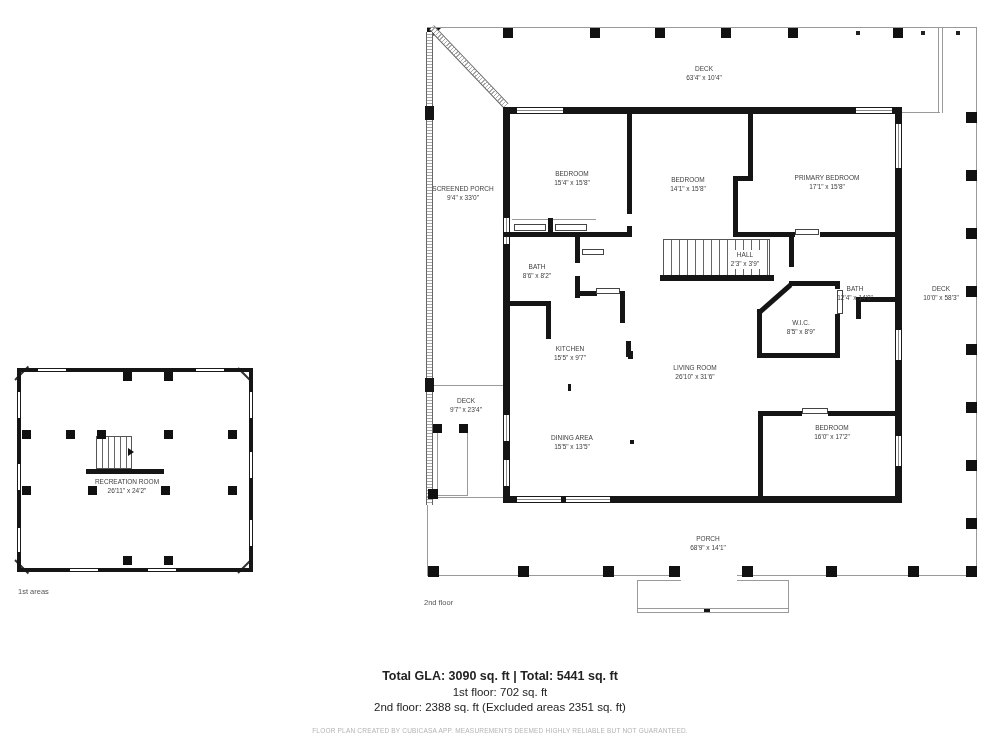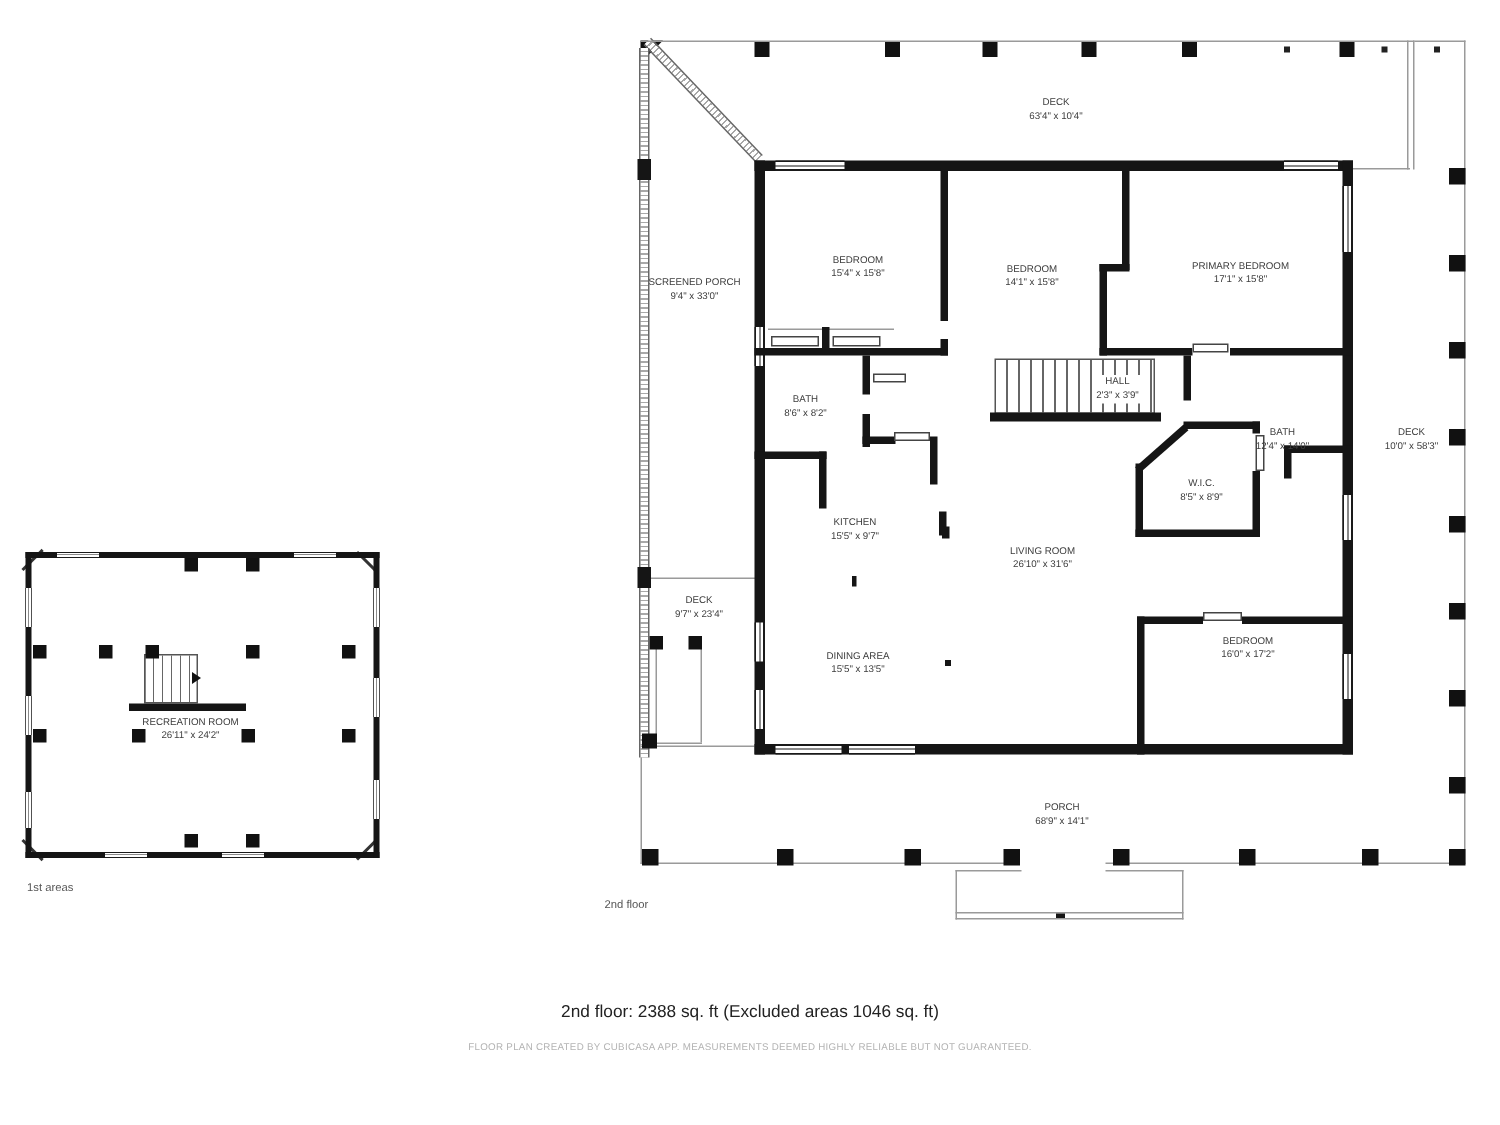--- a/index.html
+++ b/index.html
@@ -251,19 +251,21 @@
     <span>PORCH</span>
     <span>68'9" x 14'1"</span>
   </div>
 
   <div class="rlabel" style="left:127px;top:477px">
     <span>RECREATION ROOM</span>
     <span>26'11" x 24'2"</span>
   </div>
 
   <div class="floor-label" style="left:18px;top:587px">1st areas</div>
-  <div class="floor-label" style="left:403px;top:598px">2nd floor</div>
+  <div class="floor-label" style="left:424px;top:598px">2nd floor</div>
 
   <div class="summary">
-    <div class="l3">2nd floor: 2388 sq. ft (Excluded areas 1046 sq. ft)</div>
+    <div class="l1">Total GLA: 3090 sq. ft | Total: 5441 sq. ft</div>
+    <div class="l2">1st floor: 702 sq. ft</div>
+    <div class="l3">2nd floor: 2388 sq. ft (Excluded areas 2351 sq. ft)</div>
     <div class="disc">FLOOR PLAN CREATED BY CUBICASA APP. MEASUREMENTS DEEMED HIGHLY RELIABLE BUT NOT GUARANTEED.</div>
   </div>
 </div>
 
 </body></html>

